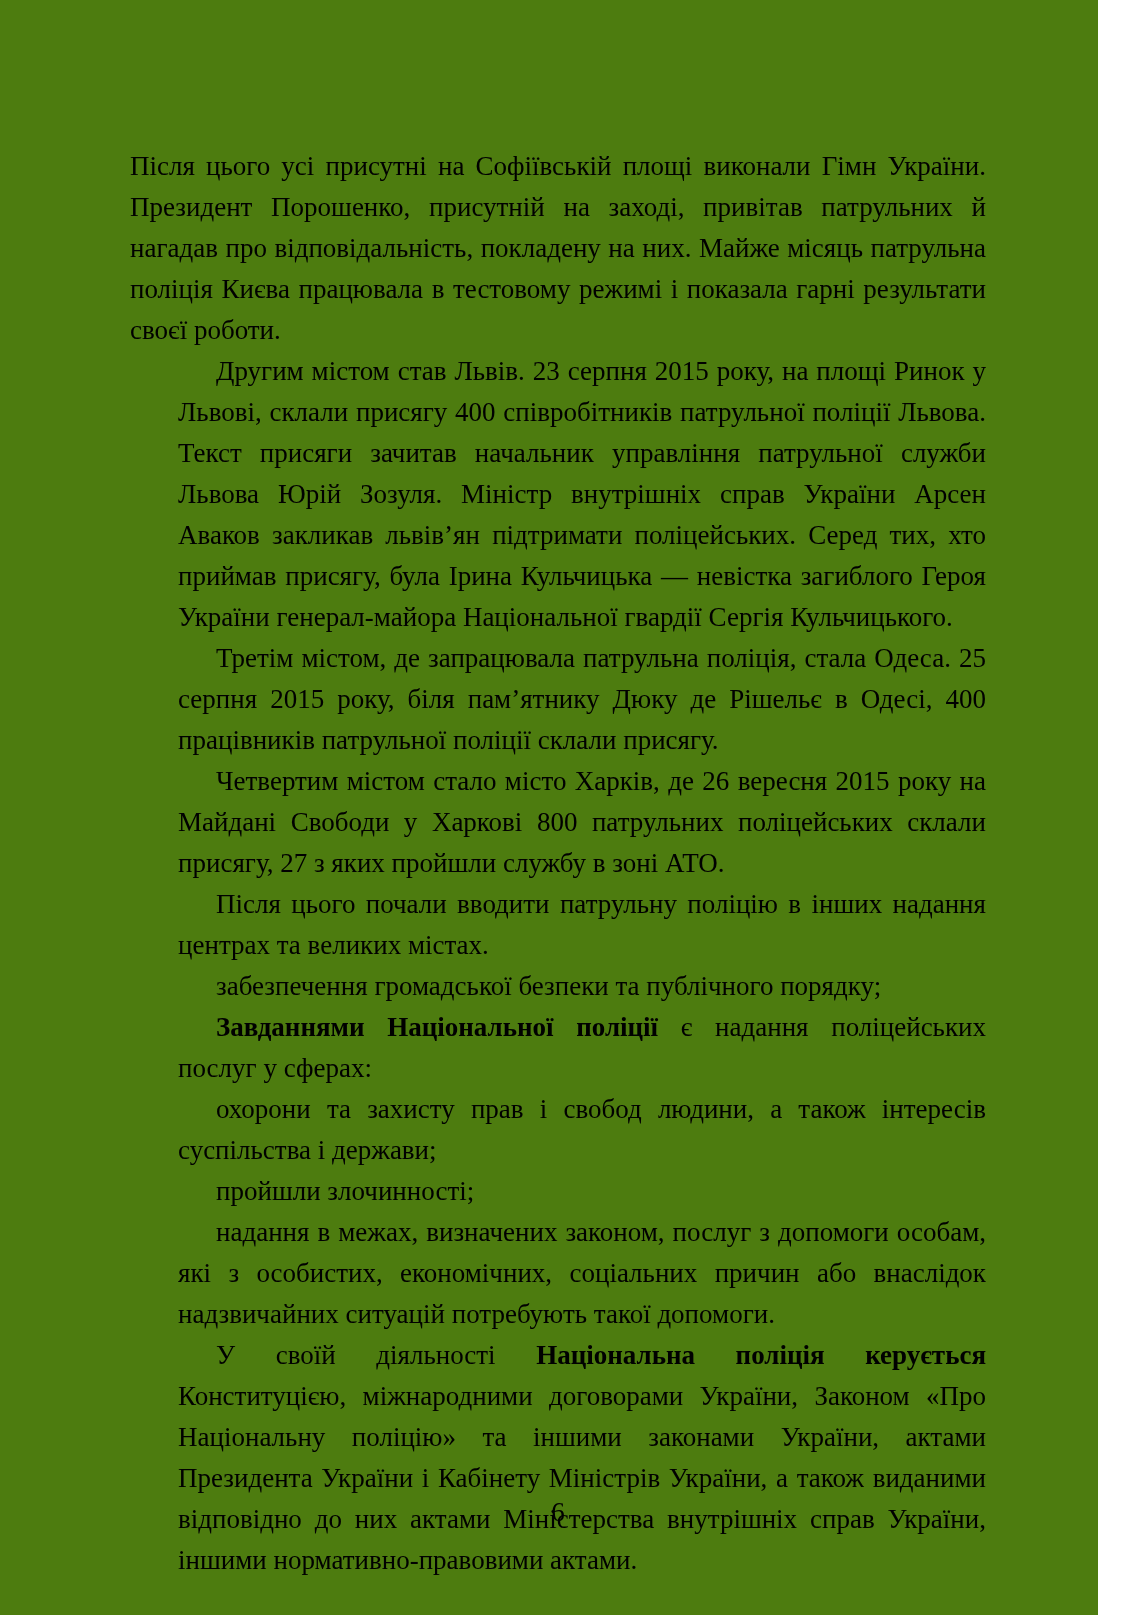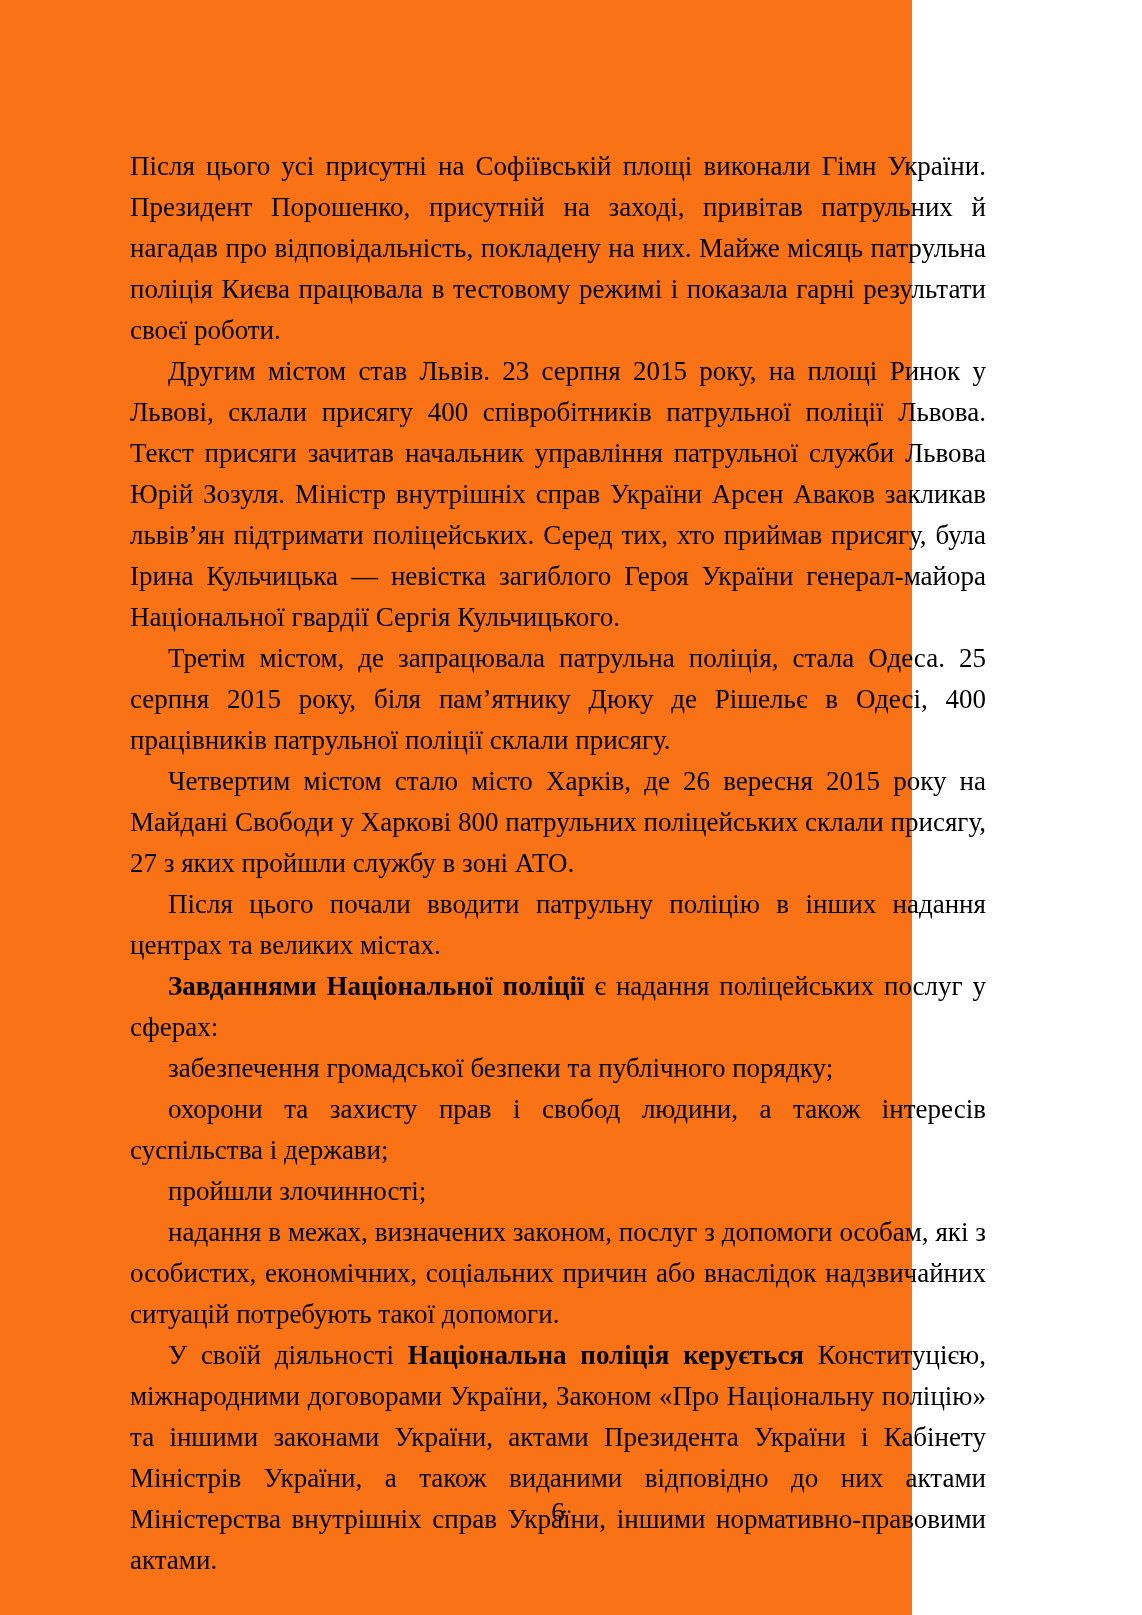--- a/index.html
+++ b/index.html
@@ -10,41 +10,42 @@
     width: 1142px;
     height: 1615px;
     background: #ffffff;
     position: relative;
     overflow: hidden;
   }
   .page {
     position: absolute;
     left: 0;
     top: 0;
-    width: 912px;
+    width: 1098px;
     height: 1615px;
-    background: #f97316;
+    background: #4d7c0f;
   }
   .page-text {
     position: absolute;
     left: 130px;
     top: 146px;
     width: 856px;
     font-family: "Liberation Serif", "DejaVu Serif", serif;
     font-size: 27px;
     line-height: 41px;
     color: #000000;
     text-align: justify;
   }
   .page-text p {
     margin: 0;
     padding: 0;
   }
   .page-text p.indent {
     text-indent: 38px;
+    margin-left: 48px;
   }
   .page-text .bold {
     font-weight: bold;
   }
   .page-number {
     position: absolute;
     left: 130px;
     top: 1492px;
     width: 856px;
     text-align: center;
@@ -57,21 +58,21 @@
 </head>
 <body>
 
 <div class="page">
   <main class="page-text" id="page-text">
       <p><span class="">Після цього усі присутні на Софіївській площі виконали Гімн України. Президент Порошенко, присутній на заході, привітав патрульних й нагадав про відповідальність, покладену на них. Майже місяць патрульна поліція Києва працювала в тестовому режимі і показала гарні результати своєї роботи.</span></p>
       <p class="indent"><span class="">Другим містом став Львів. 23 серпня 2015 року, на площі Ринок у Львові, склали присягу 400 співробітників патрульної поліції Львова. Текст присяги зачитав начальник управління патрульної служби Львова Юрій Зозуля. Міністр внутрішніх справ України Арсен Аваков закликав львів’ян підтримати поліцейських. Серед тих, хто приймав присягу, була Ірина Кульчицька — невістка загиблого Героя України генерал-майора Національної гвардії Сергія Кульчицького.</span></p>
       <p class="indent"><span class="">Третім містом, де запрацювала патрульна поліція, стала Одеса. 25 серпня 2015 року, біля пам’ятнику Дюку де Рішельє в Одесі, 400 працівників патрульної поліції склали присягу.</span></p>
       <p class="indent"><span class="">Четвертим містом стало місто Харків, де 26 вересня 2015 року на Майдані Свободи у Харкові 800 патрульних поліцейських склали присягу, 27 з яких пройшли службу в зоні АТО.</span></p>
       <p class="indent"><span class="">Після цього почали вводити патрульну поліцію в інших надання центрах та великих містах.</span></p>
+      <p class="indent"><span class="">забезпечення громадської безпеки та публічного порядку;</span></p>
       <p class="indent"><span class="bold">Завданнями Національної поліції</span><span class=""> є надання поліцейських послуг у сферах:</span></p>
-      <p class="indent"><span class="">забезпечення громадської безпеки та публічного порядку;</span></p>
       <p class="indent"><span class="">охорони та захисту прав і свобод людини, а також інтересів суспільства і держави;</span></p>
       <p class="indent"><span class="">пройшли злочинності;</span></p>
       <p class="indent"><span class="">надання в межах, визначених законом, послуг з допомоги особам, які з особистих, економічних, соціальних причин або внаслідок надзвичайних ситуацій потребують такої допомоги.</span></p>
       <p class="indent"><span class="">У своїй діяльності </span><span class="bold">Національна поліція керується</span><span class=""> Конституцією, міжнародними договорами України, Законом «Про Національну поліцію» та іншими законами України, актами Президента України і Кабінету Міністрів України, а також виданими відповідно до них актами Міністерства внутрішніх справ України, іншими нормативно-правовими актами.</span></p>
     </main>
   <div class="page-number">6</div>
 </div>
 
 </body></html>

